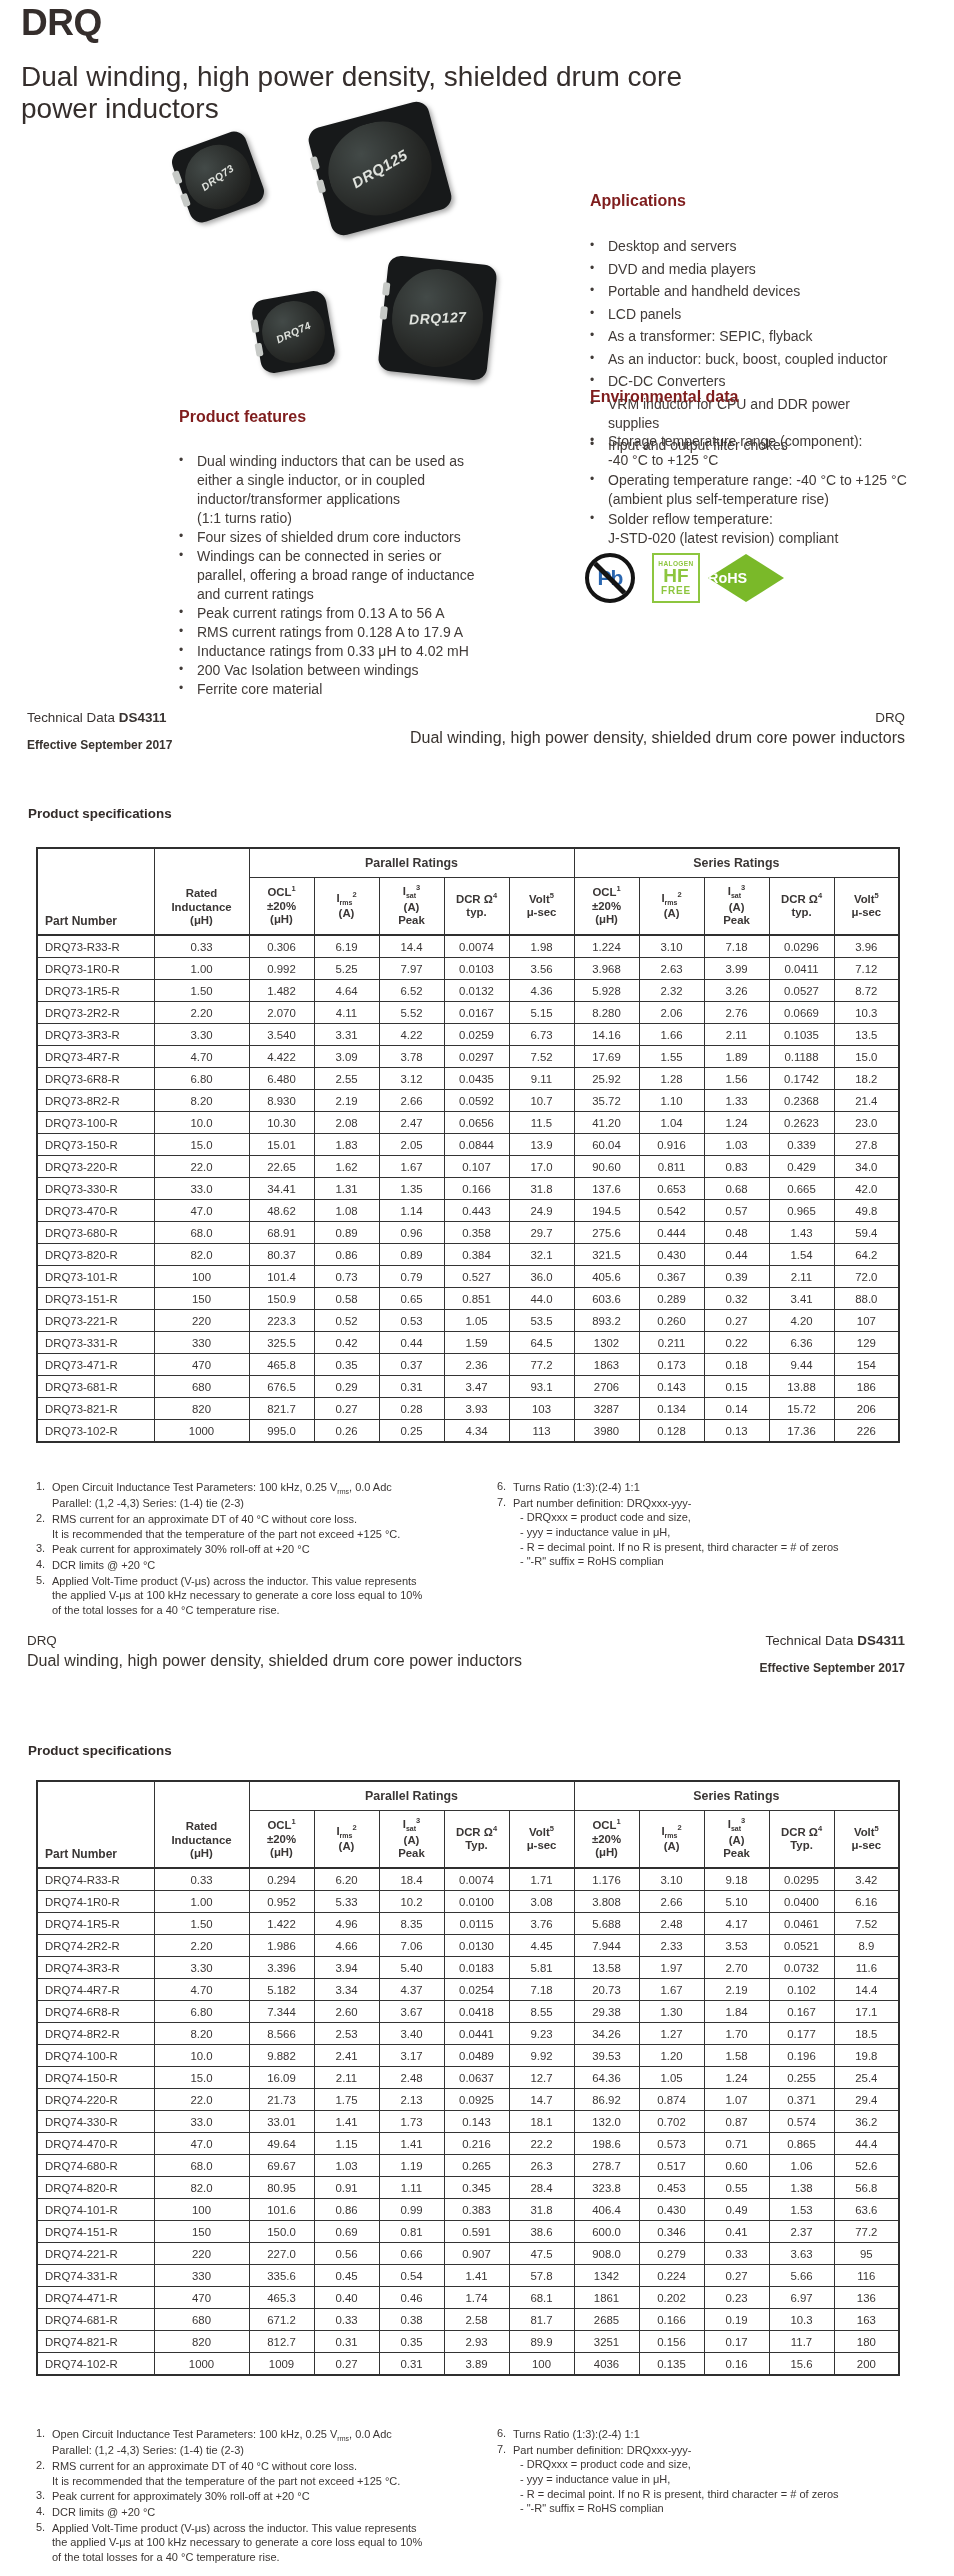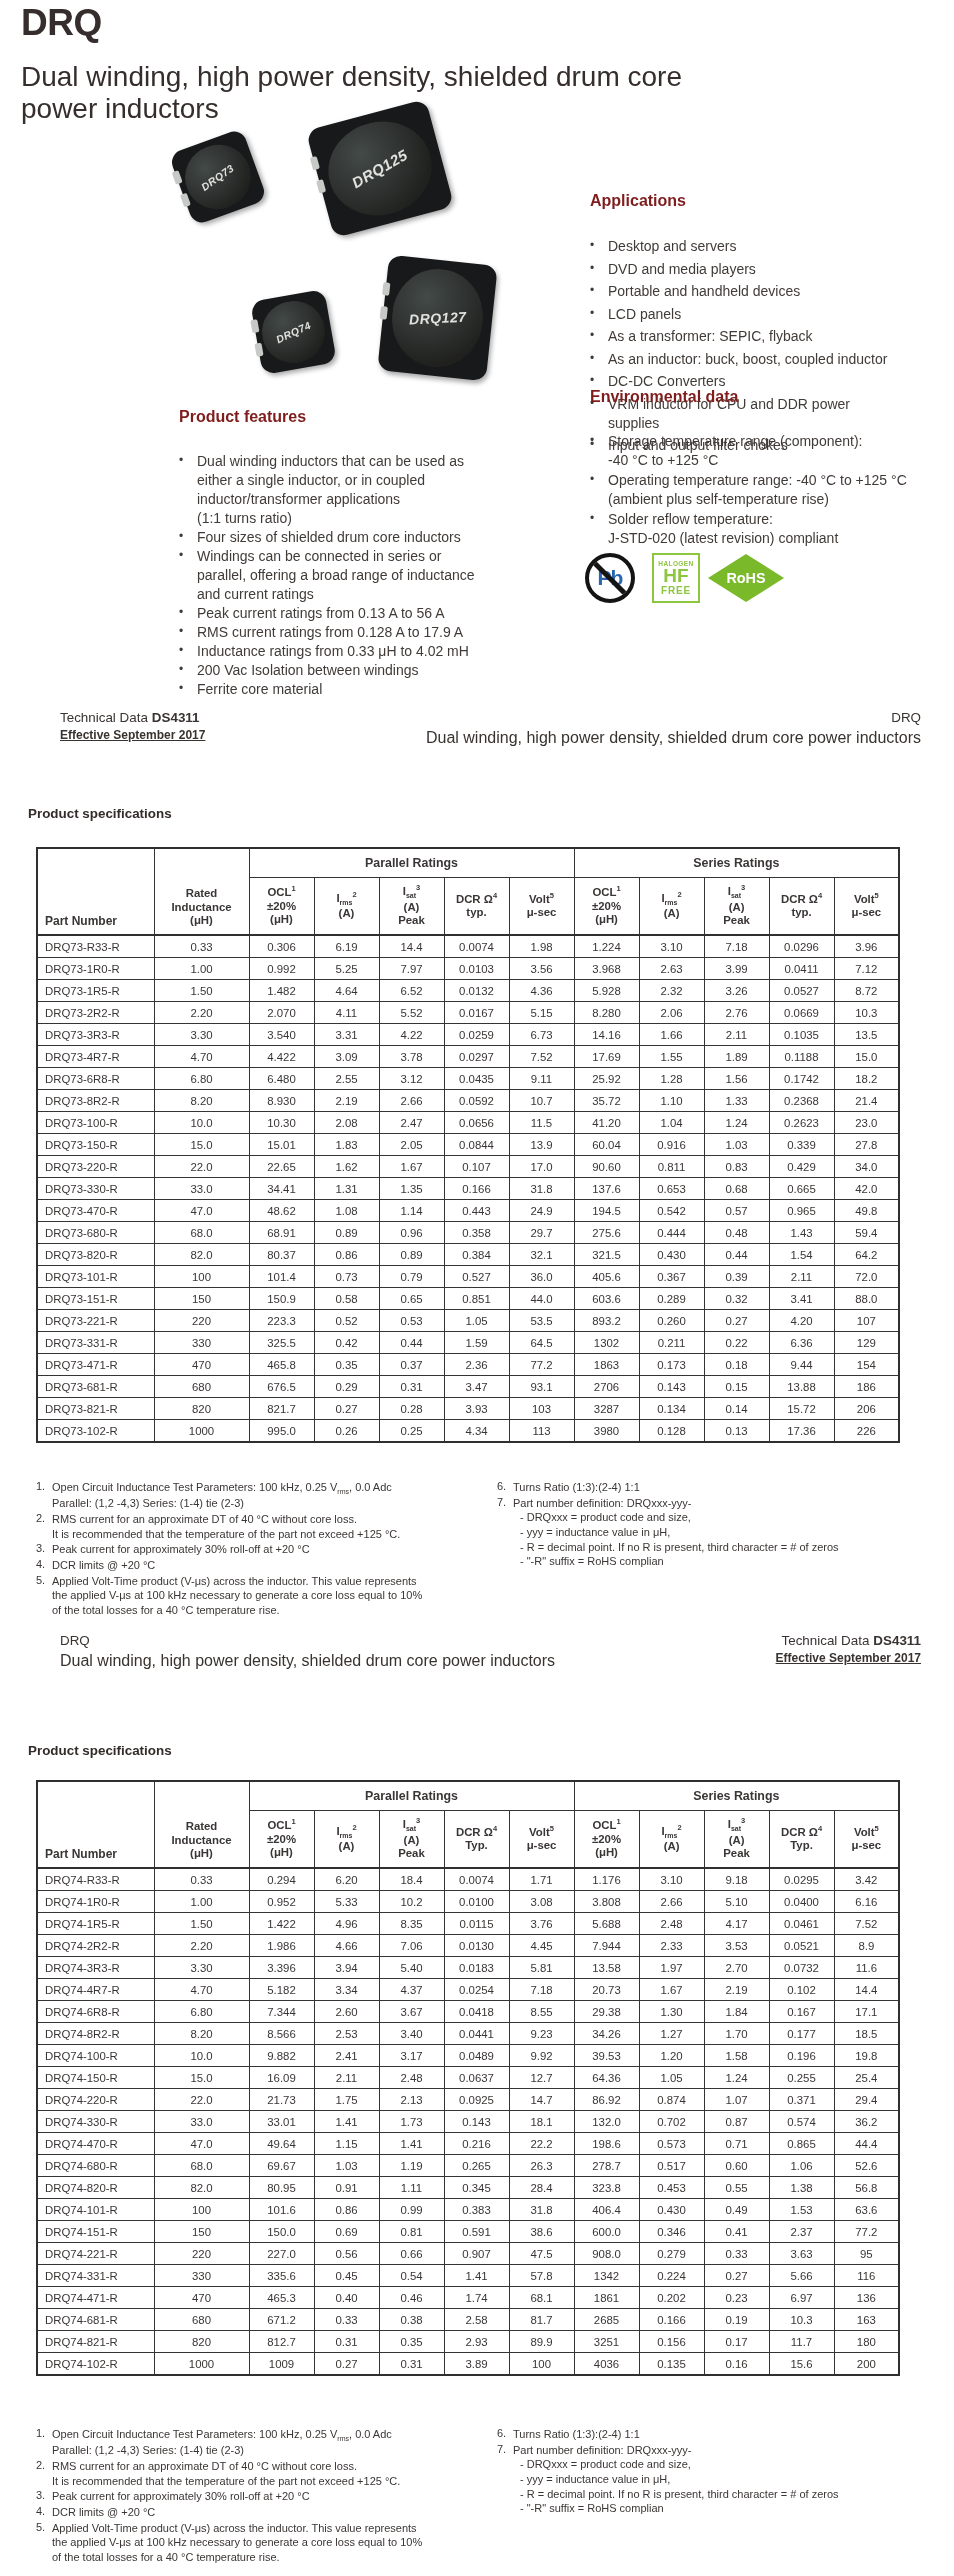--- a/index.html
+++ b/index.html
@@ -53,32 +53,32 @@
   .pbtxt { color:#2a66b0; font-weight:700; font-size:21px; letter-spacing:-1px; }
   .pbslash { position:absolute; left:50%; top:-8px; width:5px; height:60px; margin-left:-2.5px;
     background:#141414; transform:rotate(-45deg); }
   .hf { width:48px; height:50px; margin-left:17px; border:2px solid #8dc63f; box-sizing:border-box;
     display:flex; flex-direction:column; align-items:center; justify-content:center; color:#8dc63f; background:#fff; }
   .hf-top { font-size:6.5px; font-weight:700; letter-spacing:0.4px; }
   .hf-mid { font-size:19px; font-weight:700; line-height:0.95; }
   .hf-bot { font-size:10px; font-weight:700; letter-spacing:0.8px; }
   .rohs { width:76px; height:48px; margin-left:8px; background:#7ab929;
     clip-path:polygon(50% 0,100% 50%,50% 100%,0 50%);
-    display:flex; align-items:center; justify-content:center; }
+    display:flex; align-items:center; }
   .rohs span { color:#fff; font-weight:700; font-size:14.4px; }
 
   
-  .runband { left:16px; width:921px; padding:0 16px 0 44px; box-sizing:border-box;
+  .runband { left:0; width:921px; padding:0 16px 0 27px; box-sizing:border-box;
     display:flex; justify-content:space-between; align-items:flex-start; }
   .footer1 { top:710px; }
   .header2 { top:1633px; }
   .rt-right { text-align:right; }
   .f-tech { font-size:13.4px; color:#393331; }
   .f-num  { font-weight:700; margin-left:4px; }
-  .f-eff  { font-size:12px; font-weight:700; margin-top:3px;text-decoration:underline; }
+  .f-eff  { font-size:12px; font-weight:700; margin-top:13px; }
   .f-code { font-size:13.4px; }
   .f-desc { font-size:16px; margin-top:4px; }
 
   
   .spec-h { font-size:13.4px; font-weight:700; color:#322b29; }
   .sh1 { left:28px; top:806px; }
   .sh2 { left:28px; top:1743px; }
   .spec-table { border-collapse:collapse; table-layout:fixed; border:2px solid #2f2f2f; background:#fff; }
   .t1 { left:36px; top:847px; width:862px; }
   .t2 { left:36px; top:1780px; width:862px; }

